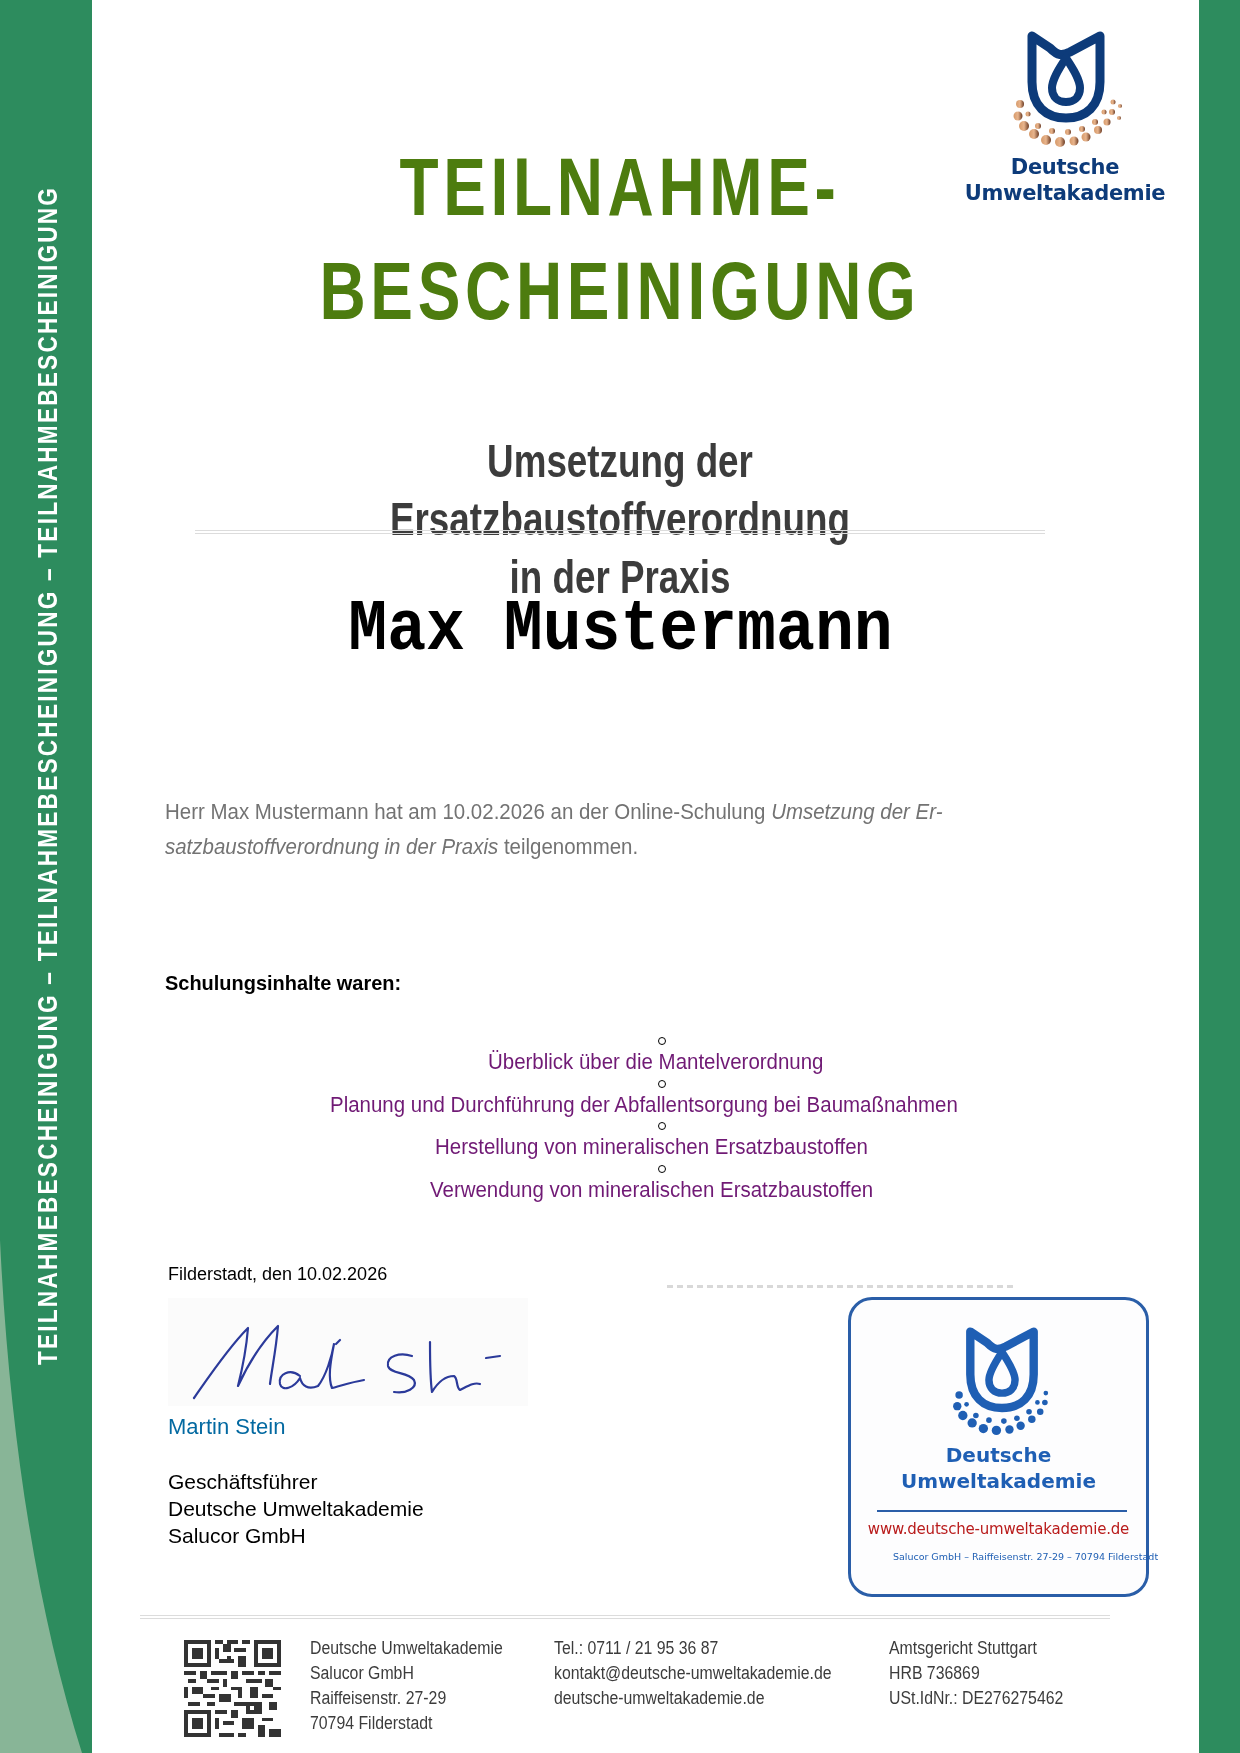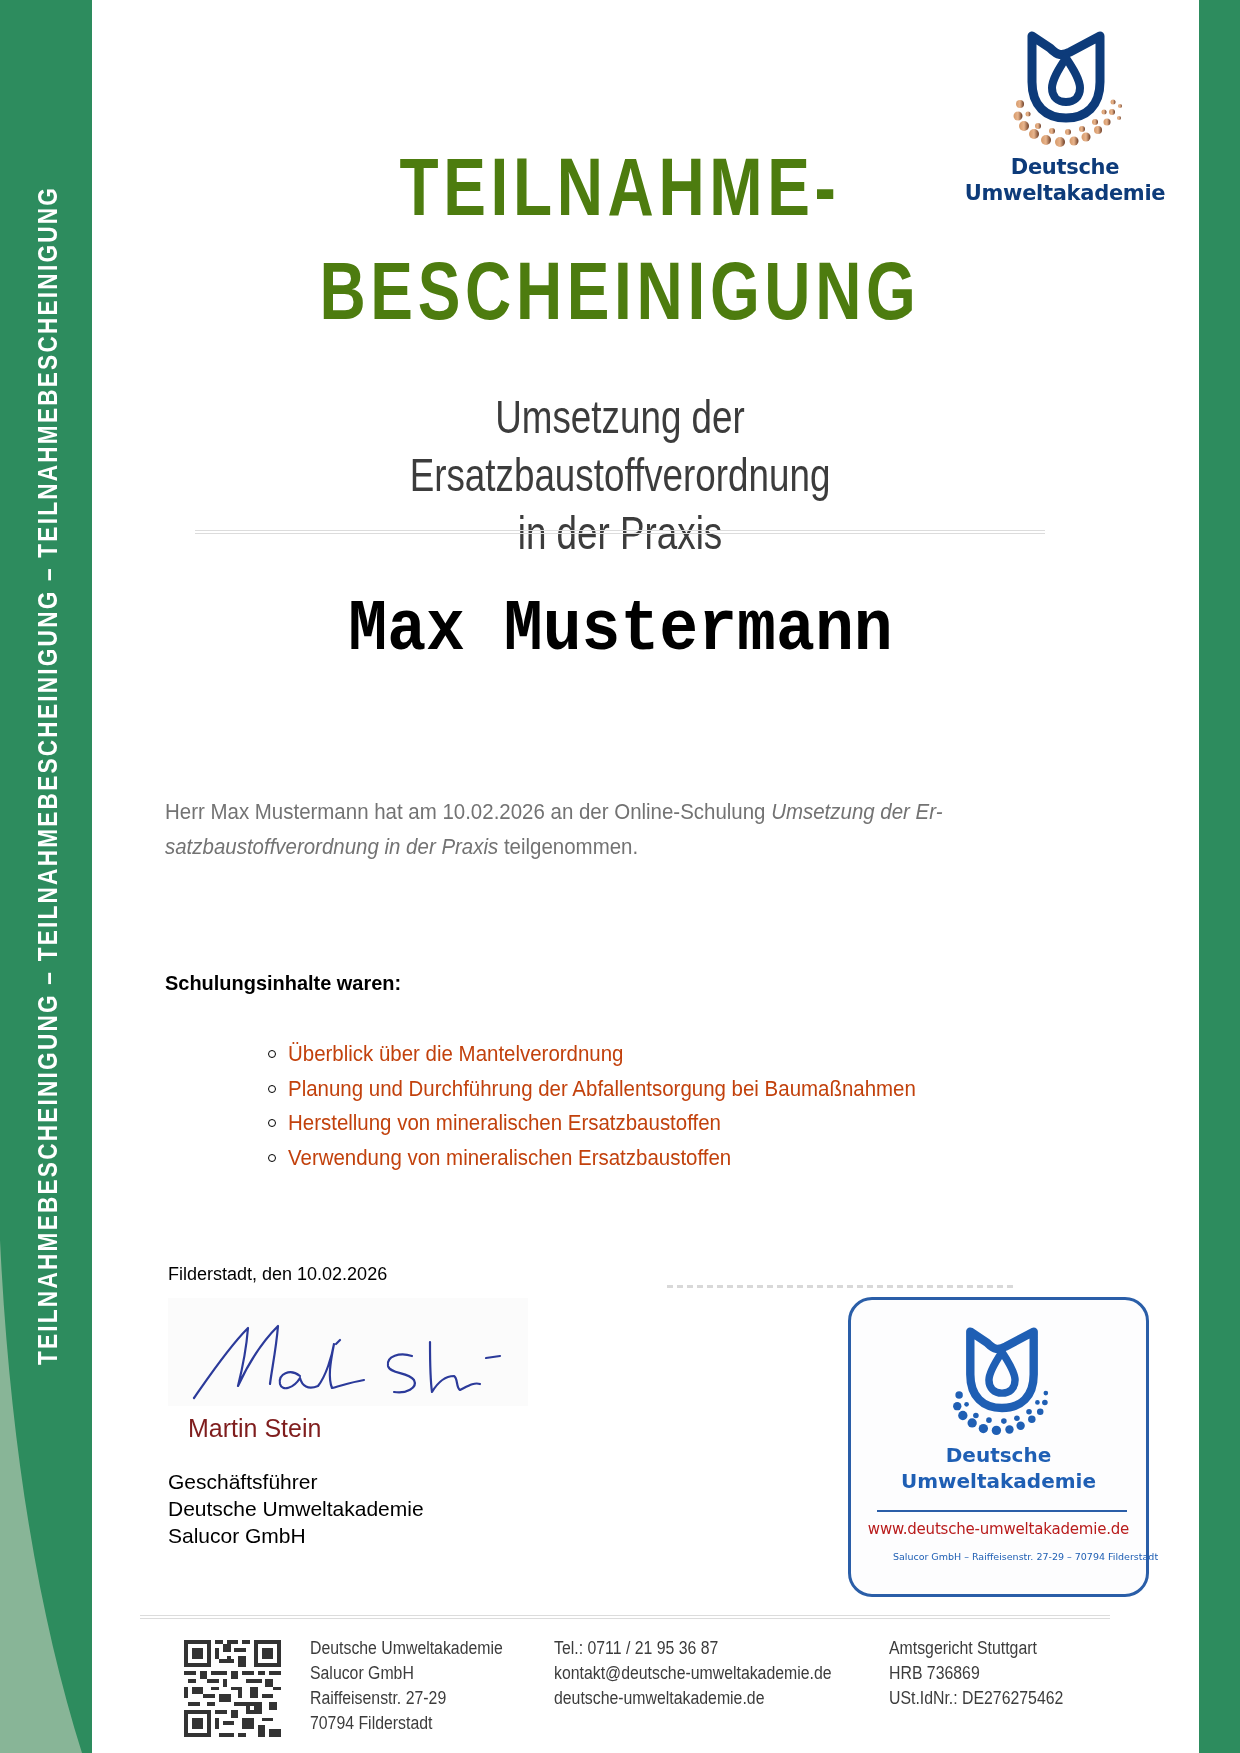--- a/index.html
+++ b/index.html
@@ -65,43 +65,43 @@
     .contents-heading {
       position: absolute; left: 165px; top: 971px;
       font-size: 21px; font-weight: bold; color: #000;
       transform: scaleX(0.95); transform-origin: 0 0;
     }
 
     .contents-list {
       position: absolute; left: 268px; top: 1037px; width: 800px; list-style: none;
     }
     .contents-list li {
-      font-size: 22px; line-height: 34.5px; color: #c2410c; white-space: nowrap;
-      display: flex; align-items: center;
+      font-size: 22px; line-height: 34.5px; color: #701a75; white-space: nowrap;
+      display: flex; align-items: center; flex-direction: column;
     }
     .contents-list li .bullet {
       display: inline-block; width: 8px; height: 8px; border: 1.3px solid #000;
       border-radius: 50%; margin-right: 12px; flex: none;
     }
     .contents-list li .txt { display: inline-block; transform: scaleX(0.93); transform-origin: 0 50%; }
 
     .place-date {
       position: absolute; left: 168px; top: 1264px; font-size: 18px; color: #000;
     }
     .faint-line {
       position: absolute; left: 667px; top: 1285px; width: 350px; height: 3px;
       background: repeating-linear-gradient(90deg, #c8c8c8 0 6px, transparent 6px 10px);
       opacity: 0.7;
     }
 
     .signature {
       position: absolute; left: 168px; top: 1298px; width: 360px; height: 108px;
       background: #fbfbfb;
     }
-    .sig-name { position: absolute; left: 168px; top: 1414px; font-size: 25px; color: #7f1d1d; margin-left: 20px; }
+    .sig-name { position: absolute; left: 168px; top: 1414px; font-size: 22px; color: #0369a1; }
     .sig-role { position: absolute; left: 168px; top: 1468px; font-size: 21px; line-height: 27px; color: #000; }
 
     
     .stamp {
       position: absolute; left: 848px; top: 1297px; width: 301px; height: 300px;
       border: 3px solid #2a5ea8; border-radius: 24px; background: #fdfdfe;
       color: #1f5fb4;
     }
     .stamp svg { position: absolute; left: 96px; top: 26px; }
     .stamp-title {
@@ -190,21 +190,21 @@
     <div>Deutsche</div>
     <div>Umweltakademie</div>
   </div>
 </div>
 
 <h1 class="title">
   <span>TEILNAHME-</span>
   <span>BESCHEINIGUNG</span>
 </h1>
 
-<h2 class="subtitle" style="font-weight:normal;">
+<h2 class="subtitle" style="font-weight:bold;margin-top:44px;">
   <span>Umsetzung der Ersatzbaustoffverordnung</span>
   <span>in der Praxis</span>
 </h2>
 
 <div class="divider"></div>
 
 <div class="participant-name">
   <span>Max Mustermann</span>
 </div>
 

